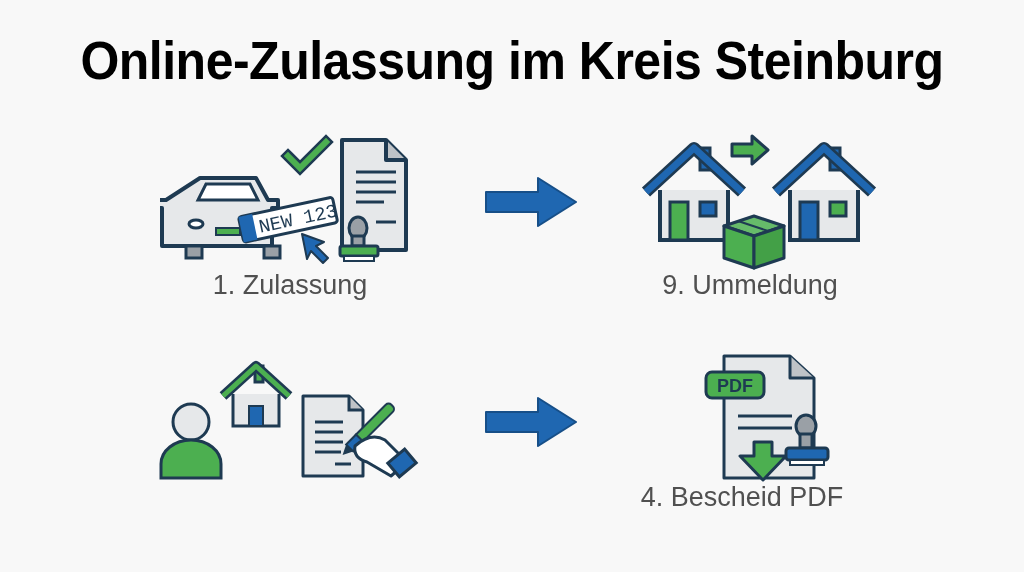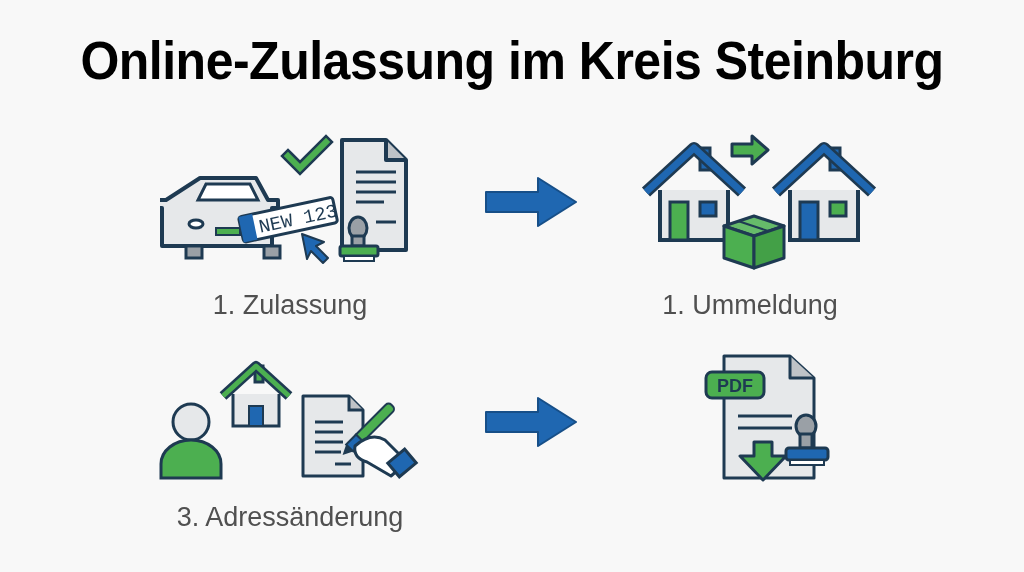--- a/index.html
+++ b/index.html
@@ -11,21 +11,21 @@
   }
   .title {
     position: absolute; left: 0; top: 32px; width: 1024px;
     text-align: center; font-weight: bold; font-size: 50px;
     color: #000; letter-spacing: -0.5px;
     transform: scaleY(1.08);
   }
   .step { position: absolute; width: 280px; text-align: center; }
   .step svg { display: block; margin: 0 auto; }
   .label {
-    font-size: 27px; color: #505050; margin-top: 20px;
+    font-size: 27px; color: #505050; margin-top: 0;
   }
   .arrow { position: absolute; }
 </style>
 </head>
 <body>
 
 <div class="title">Online-Zulassung im Kreis Steinburg</div>
 
 <div class="step" style="left:150px; top:130px;">
   <svg width="260" height="140" viewBox="0 0 260 140">
@@ -85,21 +85,21 @@
     <path d="M156 62 l48 -44 l48 44" fill="none" stroke="#1e3a52" stroke-width="12" stroke-linejoin="round"></path>
     <path d="M156 62 l48 -44 l48 44" fill="none" stroke="#1f67b1" stroke-width="7" stroke-linejoin="round"></path>
     <rect x="180" y="72" width="18" height="38" fill="#1f67b1" stroke="#1e3a52" stroke-width="3"></rect>
     <rect x="210" y="72" width="16" height="14" fill="#4caf50" stroke="#1e3a52" stroke-width="3"></rect>
 
     <path d="M104 96 l30 -10 l30 10 l-30 10 z" fill="#66bb6a" stroke="#1e3a52" stroke-width="3" stroke-linejoin="round"></path>
     <path d="M104 96 v32 l30 10 v-32 z" fill="#4caf50" stroke="#1e3a52" stroke-width="3" stroke-linejoin="round"></path>
     <path d="M164 96 v32 l-30 10 v-32 z" fill="#43a047" stroke="#1e3a52" stroke-width="3" stroke-linejoin="round"></path>
     <line x1="118" y1="91" x2="148" y2="101" stroke="#1e3a52" stroke-width="2"></line>
   </svg>
-  <div class="label">1. Ummeldung</div>
+  <div class="label">9. Ummeldung</div>
 </div>
 
 <div class="step" style="left:150px; top:350px;">
   <svg width="270" height="132" viewBox="0 0 270 132">
 
     <circle cx="36" cy="72" r="18" fill="#e6e8ea" stroke="#1e3a52" stroke-width="3"></circle>
     <path d="M6 128 v-14 a30 24 0 0 1 60 0 v14 z" fill="#4caf50" stroke="#1e3a52" stroke-width="3"></path>
 
     <rect x="100" y="16" width="8" height="16" fill="#4caf50" stroke="#1e3a52" stroke-width="3"></rect>
     <path d="M78 44 v32 h46 v-32" fill="#e6e8ea" stroke="#1e3a52" stroke-width="3"></path>
@@ -117,21 +117,20 @@
 
     <g transform="rotate(-45 218 76)">
       <rect x="196" y="70" width="50" height="10" rx="4" fill="#4caf50" stroke="#1e3a52" stroke-width="2"></rect>
       <rect x="186" y="70" width="14" height="10" fill="#1f67b1" stroke="#1e3a52" stroke-width="2"></rect>
       <path d="M186 70 l-10 5 l10 5 z" fill="#1e3a52"></path>
     </g>
 
     <path d="M200 96 q16 -14 30 -6 l22 22 l-16 14 l-24 -14 q-14 -4 -12 -16 z" fill="#ffffff" stroke="#1e3a52" stroke-width="3" stroke-linejoin="round"></path>
     <rect x="236" y="104" width="22" height="18" transform="rotate(-40 247 113)" fill="#1f67b1" stroke="#1e3a52" stroke-width="3"></rect>
   </svg>
-  <div class="label">3. Adressänderung</div>
 </div>
 
 <svg class="arrow" style="left:484px; top:396px;" width="94" height="52" viewBox="0 0 94 52">
   <path d="M2 16 h52 v-14 l38 24 l-38 24 v-14 h-52 z" fill="#1f67b1" stroke="#174f88" stroke-width="2" stroke-linejoin="round"></path>
 </svg>
 
 <div class="step" style="left:602px; top:350px;">
   <svg width="200" height="132" viewBox="0 0 200 132">
 
     <path d="M82 6 h66 l24 22 v100 h-90 z" fill="#e6e8ea" stroke="#1e3a52" stroke-width="3" stroke-linejoin="round"></path>
@@ -142,13 +141,14 @@
     <line x1="96" y1="66" x2="150" y2="66" stroke="#1e3a52" stroke-width="3"></line>
     <line x1="96" y1="78" x2="150" y2="78" stroke="#1e3a52" stroke-width="3"></line>
 
     <path d="M112 92 h18 v14 h14 l-23 24 l-23 -24 h14 z" fill="#4caf50" stroke="#1e3a52" stroke-width="3" stroke-linejoin="round"></path>
 
     <ellipse cx="164" cy="76" rx="10" ry="11" fill="#9aa0a6" stroke="#1e3a52" stroke-width="3"></ellipse>
     <rect x="158" y="84" width="12" height="14" fill="#9aa0a6" stroke="#1e3a52" stroke-width="3"></rect>
     <rect x="144" y="98" width="42" height="12" rx="3" fill="#1f67b1" stroke="#1e3a52" stroke-width="3"></rect>
     <rect x="148" y="110" width="34" height="5" fill="#fff" stroke="#1e3a52" stroke-width="2"></rect>
   </svg>
+  <div class="label">4. Bescheid PDF</div>
 </div>
 
 </body></html>

